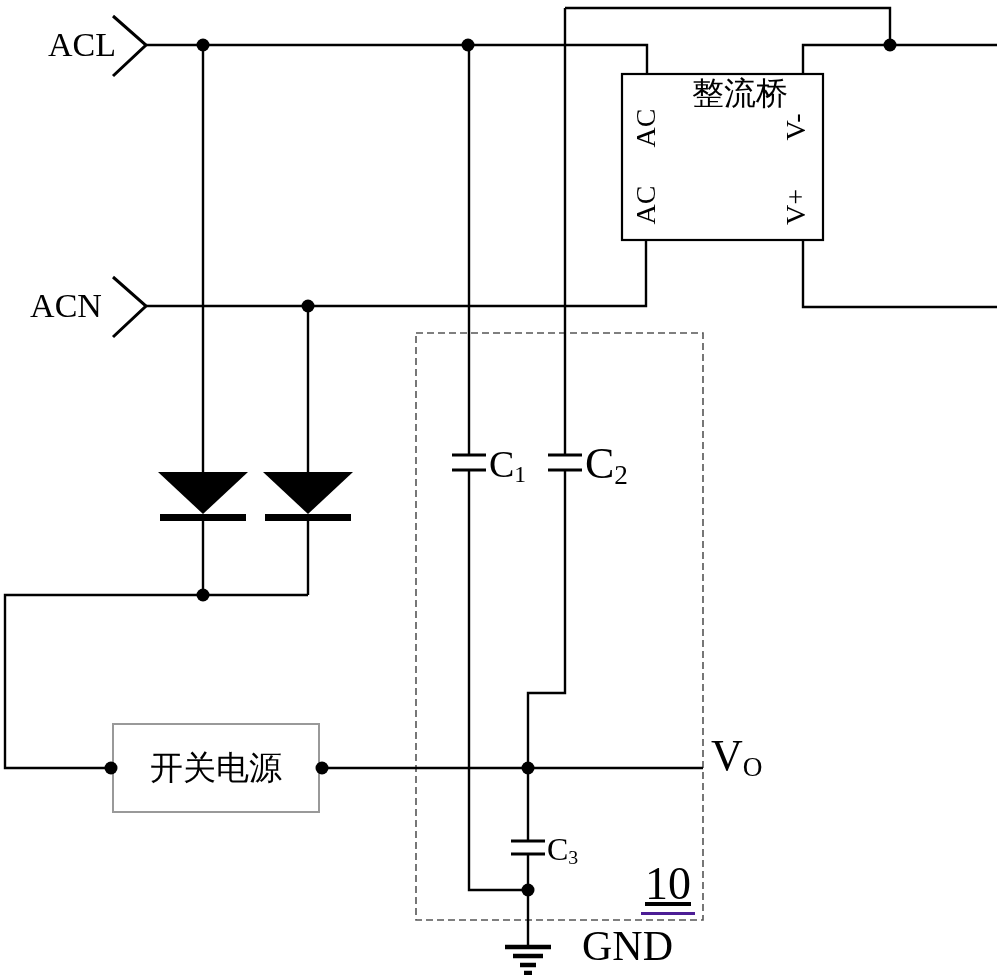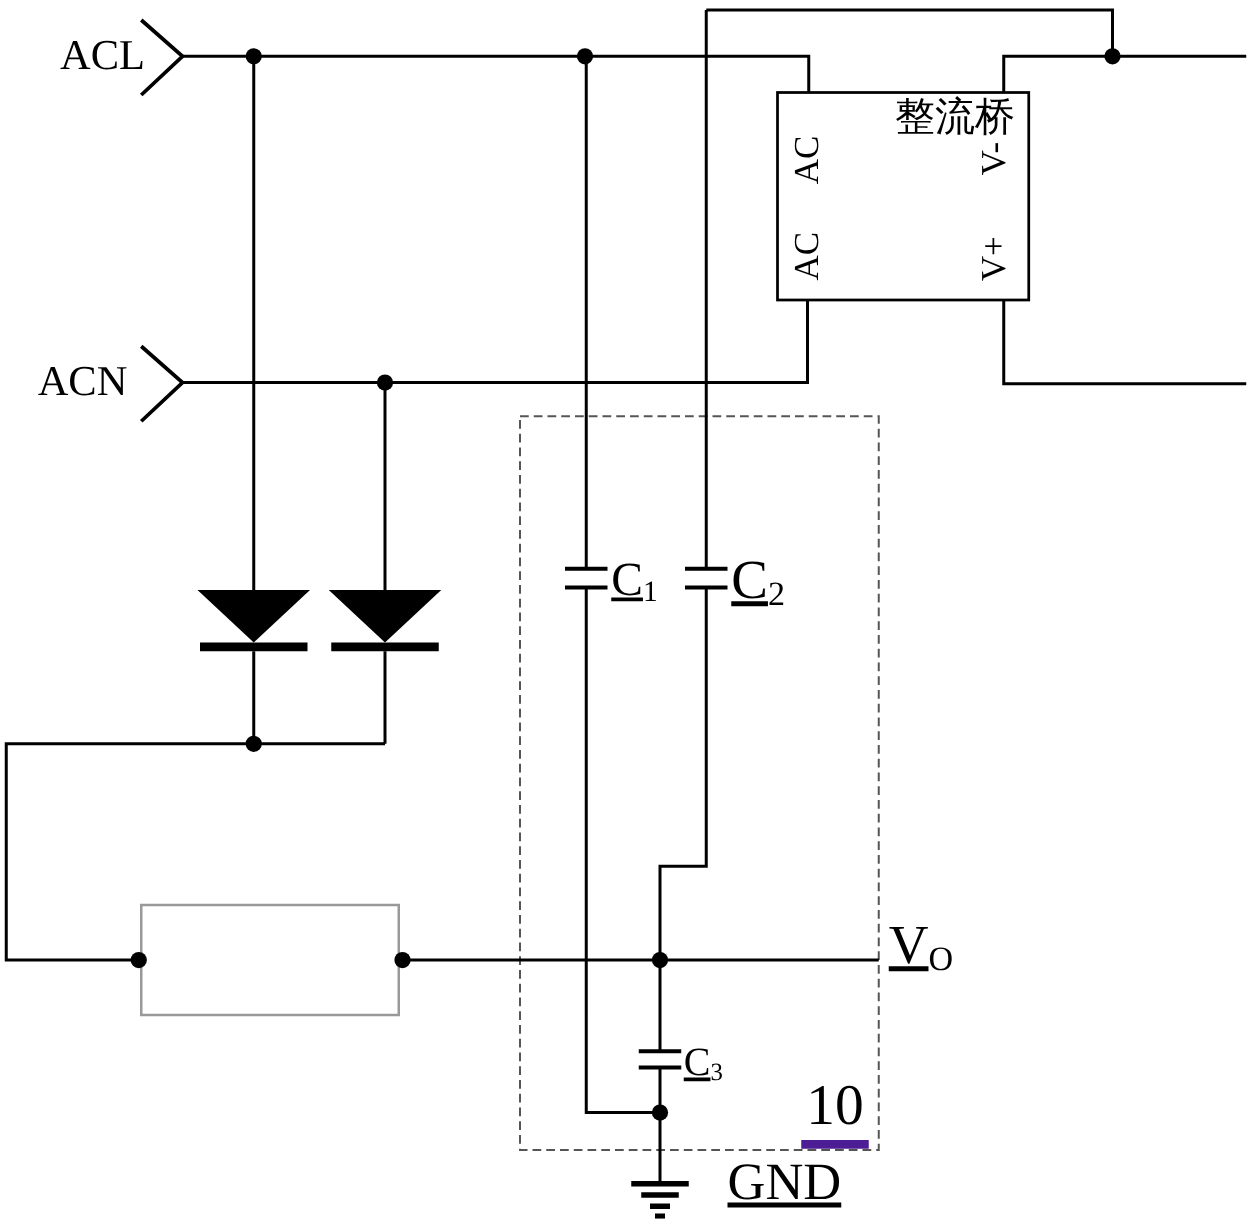--- a/index.html
+++ b/index.html
@@ -3,24 +3,24 @@
 <meta charset="utf-8">
 <style>
   html,body{margin:0;padding:0;background:#ffffff;}
   .stage{
     position:relative;width:1000px;height:975px;background:#ffffff;
     font-family:"Liberation Serif","DejaVu Serif",serif;color:#000;overflow:hidden;
   }
   .stage svg{position:absolute;left:0;top:0;}
   .lbl{position:absolute;line-height:1;white-space:nowrap;}
   .c{transform:translate(-50%,-50%);text-align:right;}
-  .cy{transform:translateY(-50%);text-decoration:underline;}
+  .cy{transform:translateY(-50%);}
   .rot{transform:translate(-50%,-50%) rotate(-90deg);}
   .lbl sub{font-size:0.62em;line-height:1;position:relative;top:0.22em;vertical-align:baseline;}
-  .u10{border-bottom:7px solid #4c1d95;padding:0 4px 3px 4px;}
+  .u10{border-bottom:3px solid #4c1d95;padding:0 4px 3px 4px;text-decoration:underline;}
 </style>
 </head>
 <body>
 
 <div class="stage">
 
   <svg width="1000" height="975" viewBox="0 0 1000 975">
 
     <g>
       <rect x="416" y="333" width="287" height="587" fill="none" stroke="#555555" stroke-width="1.6" stroke-dasharray="7,4"></rect>
@@ -100,36 +100,37 @@
       <circle cx="322" cy="768" r="6.5"></circle>
       <circle cx="528" cy="768" r="6.5"></circle>
       <circle cx="528" cy="890" r="6.5"></circle>
     </g>
   </svg>
 
   <div class="lbl c" style="left:82px;top:45px;font-size:34px">ACL</div>
 
   <div class="lbl c" style="left:66px;top:306px;font-size:34px">ACN</div>
 
-  <div class="lbl c" style="left:764px;top:93px;font-size:32px">整流桥</div>
+  <div class="lbl c" style="left:740px;top:93px;font-size:32px">整流桥</div>
 
   <div class="lbl rot" style="left:646px;top:128px;font-size:28px">AC</div>
 
   <div class="lbl rot" style="left:646px;top:205px;font-size:28px">AC</div>
 
   <div class="lbl rot" style="left:796px;top:127px;font-size:28px">V-</div>
 
   <div class="lbl rot" style="left:796px;top:207px;font-size:28px">V+</div>
 
   <div class="lbl cy" style="left:489px;top:464px;font-size:38px"><span>C</span><sub>1</sub></div>
 
   <div class="lbl cy" style="left:585px;top:464px;font-size:44px"><span>C</span><sub>2</sub></div>
 
   <div class="lbl cy" style="left:547px;top:849px;font-size:32px"><span>C</span><sub>3</sub></div>
 
+  <div class="lbl c" style="left:216px;top:768px;font-size:33px">开关电源</div>
 
   <div class="lbl cy" style="left:711px;top:756px;font-size:44px"><span>V</span><sub>O</sub></div>
 
   <div class="lbl c" style="left:668px;top:884px;font-size:46px"><span class="u10">10</span></div>
 
   <div class="lbl cy" style="left:582px;top:946px;font-size:42px">GND</div>
 
 </div>
 
 </body></html>

